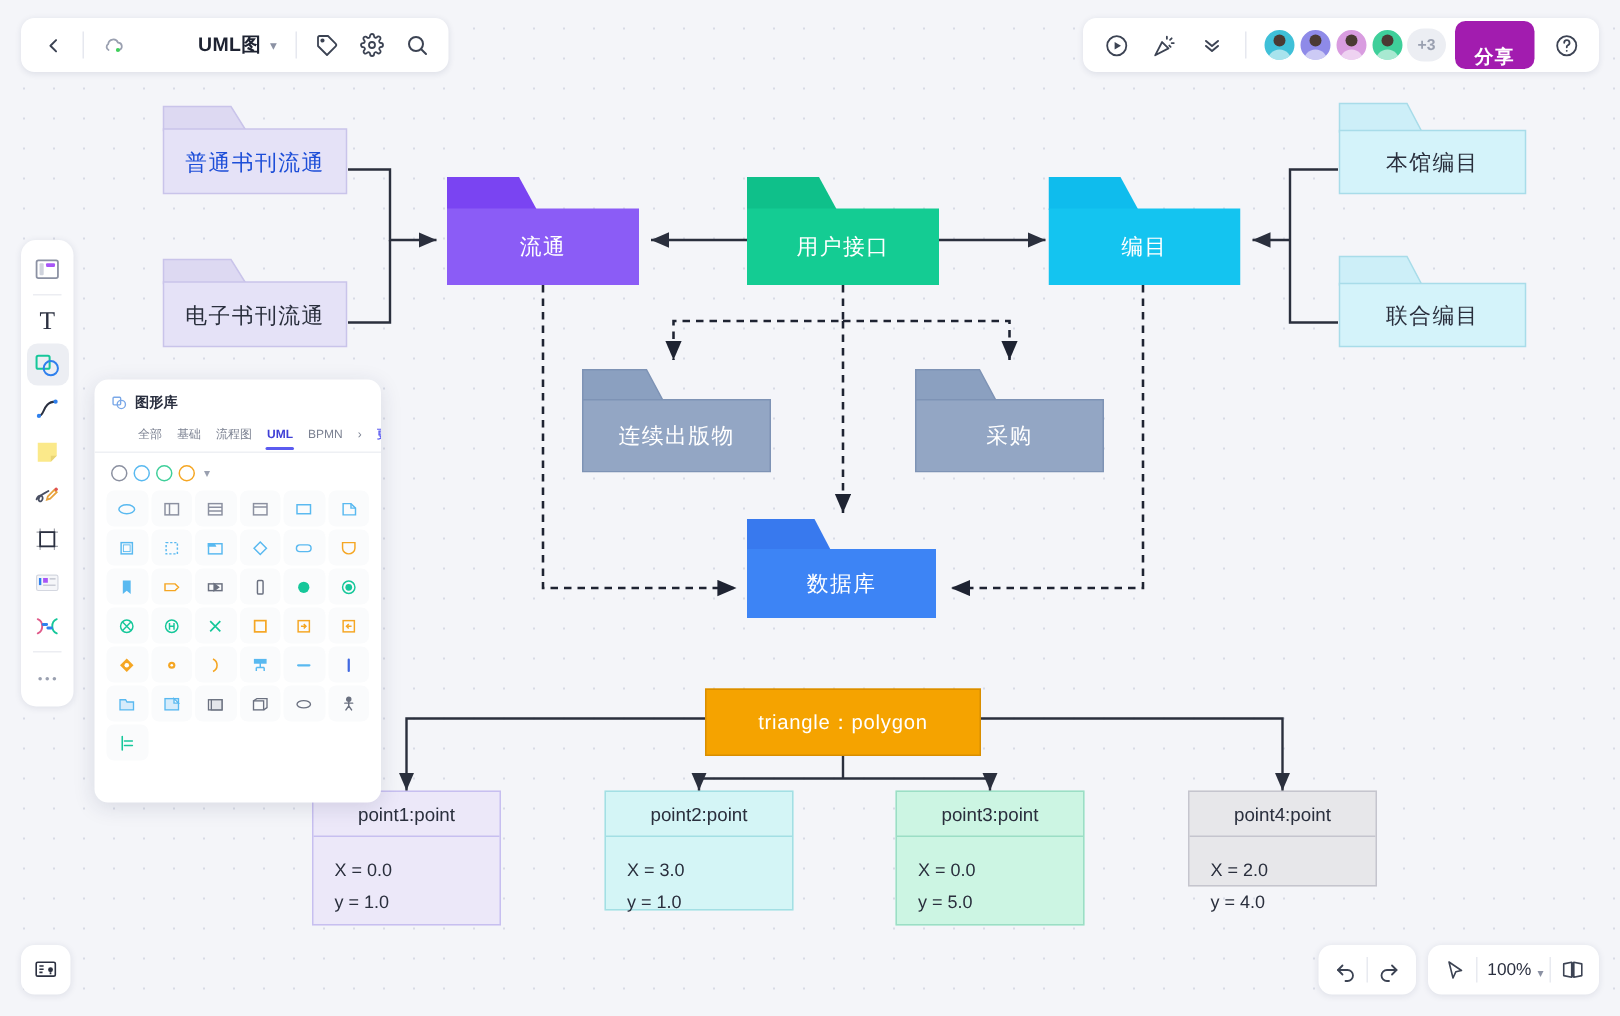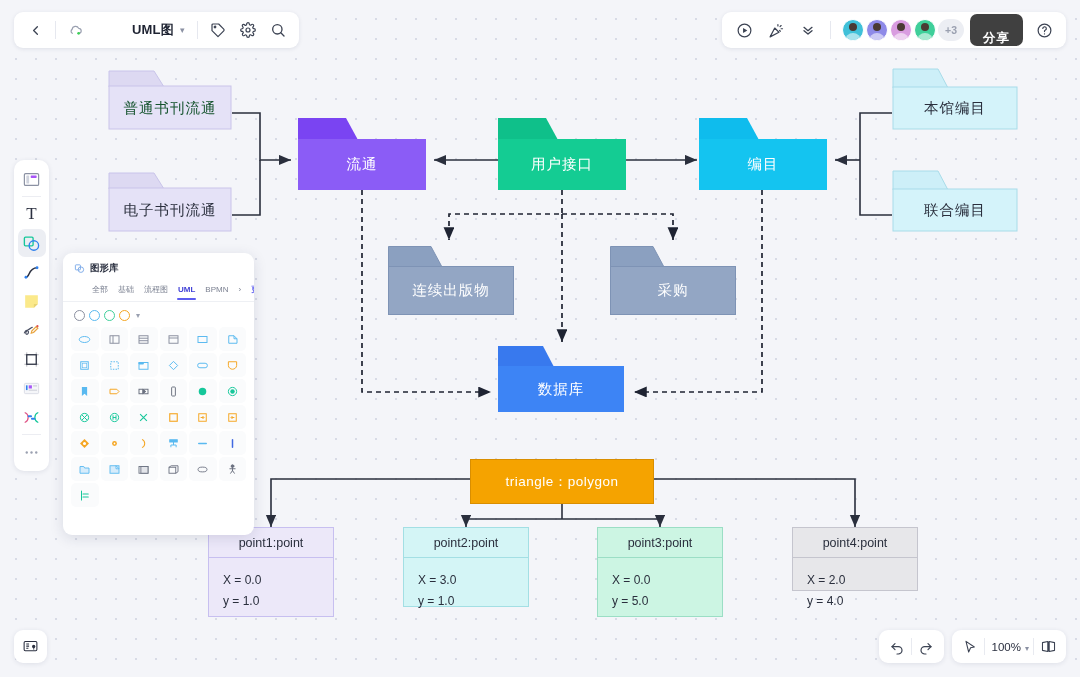--- a/index.html
+++ b/index.html
@@ -64,21 +64,21 @@
     width: 8px; height: 8px; border-radius: 50%;
     background: #4a3a33; z-index: 2;
   }
   .av-more {
     height: 22px; min-width: 26px; padding: 0 5px;
     border-radius: 11px; background: #eceef3; color: #9aa0b0;
     font-size: 10.5px; display: flex; align-items: center; justify-content: center;
     font-weight: 600;
   }
   .share-btn {
-    background: #404040; color: #fff; font-size: 12.5px; font-weight: 600;
+    background: #a21caf; color: #fff; font-size: 12.5px; font-weight: 600;
     height: 26px; padding: 16px 13px; border-radius: 7px; border: none;
     cursor: pointer; letter-spacing: 1px;
   }
   .help-btn { margin-left: 4px; }
 
   
   .tool-rail {
     position: absolute; left: 14px; top: 160px;
     width: 35px; background: #fff; border-radius: 10px;
     box-shadow: 0 1px 5px rgba(30,40,80,.10);
@@ -613,21 +613,21 @@
 </div>
 
 <div class="canvas">
 
   <div class="folder" style="left:108px;top:70px;width:124px;height:60px;">
     <svg width="124" height="60" viewBox="0 0 124 60" style="position:absolute;left:0;top:0;">
       <path d="M1,1 H46 L56,17 H1 Z" fill="#ddd9f2" stroke="#c9c4ea" stroke-width="1"></path>
       <rect x="1" y="16" width="122" height="43" fill="#e5e2f7" stroke="#c9c4ea" stroke-width="1"></rect>
     </svg>
     <div class="body" style="top:16px;">
-      <span class="label" style="color:#14532d;text-align:center;">普通书刊流通</span>
+      <span class="label" style="color:#1d4ed8;text-align:center;">普通书刊流通</span>
     </div>
   </div>
 
   <div class="folder" style="left:108px;top:172px;width:124px;height:60px;">
     <svg width="124" height="60" viewBox="0 0 124 60" style="position:absolute;left:0;top:0;">
       <path d="M1,1 H46 L56,17 H1 Z" fill="#ddd9f2" stroke="#c9c4ea" stroke-width="1"></path>
       <rect x="1" y="16" width="122" height="43" fill="#e5e2f7" stroke="#c9c4ea" stroke-width="1"></rect>
     </svg>
     <div class="body" style="top:16px;">
       <span class="label" style="color:#2a2f3d;">电子书刊流通</span>

